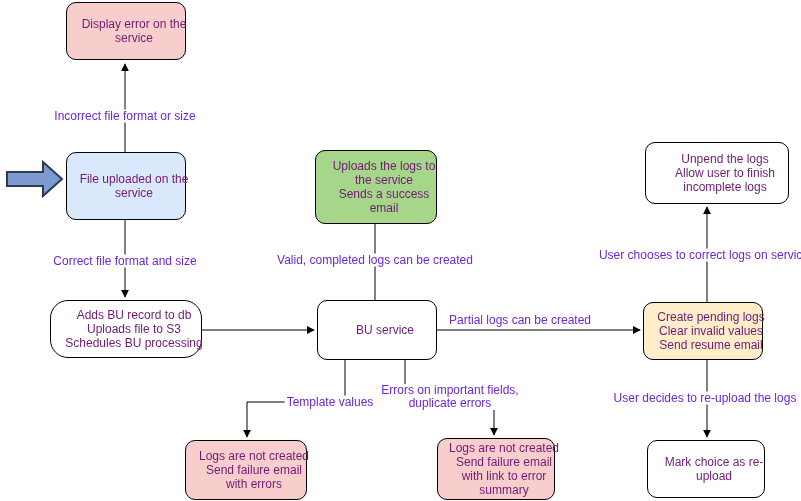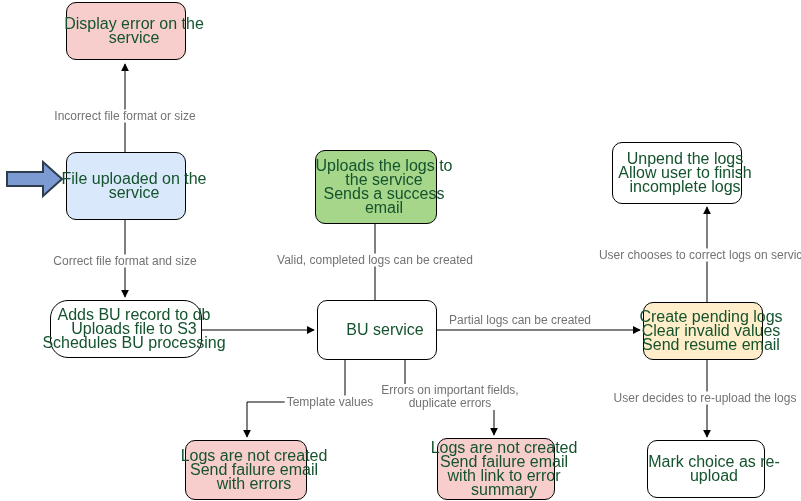--- a/index.html
+++ b/index.html
@@ -5,26 +5,26 @@
   html,body { margin:0; padding:0; background:#ffffff; }
   .canvas {
     position:relative; width:801px; height:501px; background:#ffffff;
     font-family:"Liberation Sans", sans-serif; overflow:hidden;
   }
   svg.edges { position:absolute; left:0; top:0; z-index:1; }
   .node {
     position:absolute; z-index:2; box-sizing:border-box;
     border:1px solid #000; border-radius:10px; background:#fff;
     display:flex; align-items:center; justify-content:center;
-    text-align:center; font-size:16px; line-height:14px; color:#14532d;padding-left:16px;
+    text-align:center; font-size:12px; line-height:14px; color:#701a75;padding-left:16px;
   }
   .node-label { white-space:pre; }
   .edge-label {
     position:absolute; z-index:3; transform:translate(-50%,-50%);
-    background:#ffffff; color:#737373; font-size:12px; line-height:13px;
+    background:#ffffff; color:#6d28d9; font-size:12px; line-height:13px;
     white-space:pre; text-align:center; padding:0 2px;
   }
   .pointer-svg { position:absolute; left:0; top:0; z-index:2; }
 </style>
 </head>
 <body>
 
 <div class="canvas">
 
   <svg class="edges" width="801" height="501">
@@ -65,21 +65,21 @@
   </div>
   <div class="node" style="left: 317px; top: 300px; width: 120px; height: 60px; background: rgb(255, 255, 255);">
     <span class="node-label">BU service</span>
   </div>
   <div class="node" style="left: 315px; top: 150px; width: 122px; height: 74px; background: rgb(165, 214, 138);">
     <span class="node-label">Uploads the logs to
 the service
 Sends a success
 email</span>
   </div>
-  <div class="node" style="left: 612px; top: 142px; width: 130px; height: 62px; background: rgb(255, 255, 255);">
+  <div class="node" style="left: 645px; top: 142px; width: 144px; height: 62px; background: rgb(255, 255, 255);">
     <span class="node-label">Unpend the logs
 Allow user to finish
 incomplete logs</span>
   </div>
   <div class="node" style="left: 643px; top: 302px; width: 120px; height: 58px; background: rgb(255, 238, 201);">
     <span class="node-label">Create pending logs
 Clear invalid values
 Send resume email</span>
   </div>
   <div class="node" style="left: 647px; top: 440px; width: 118px; height: 58px; background: rgb(255, 255, 255);">

